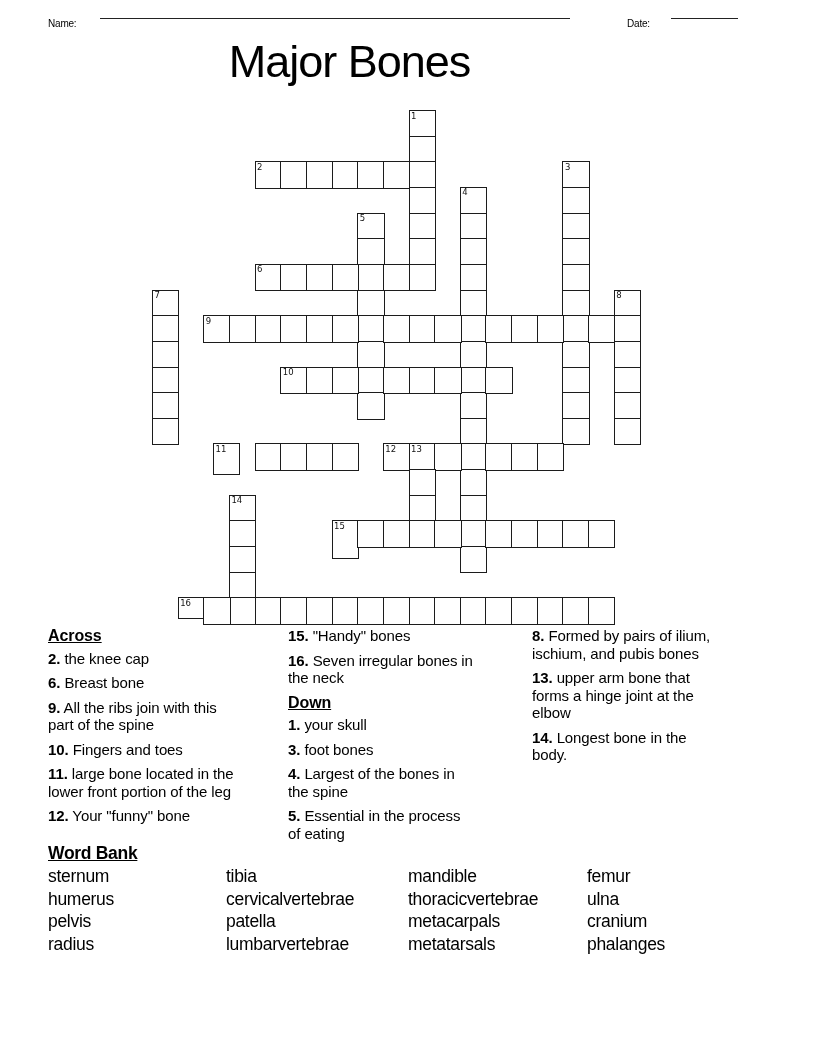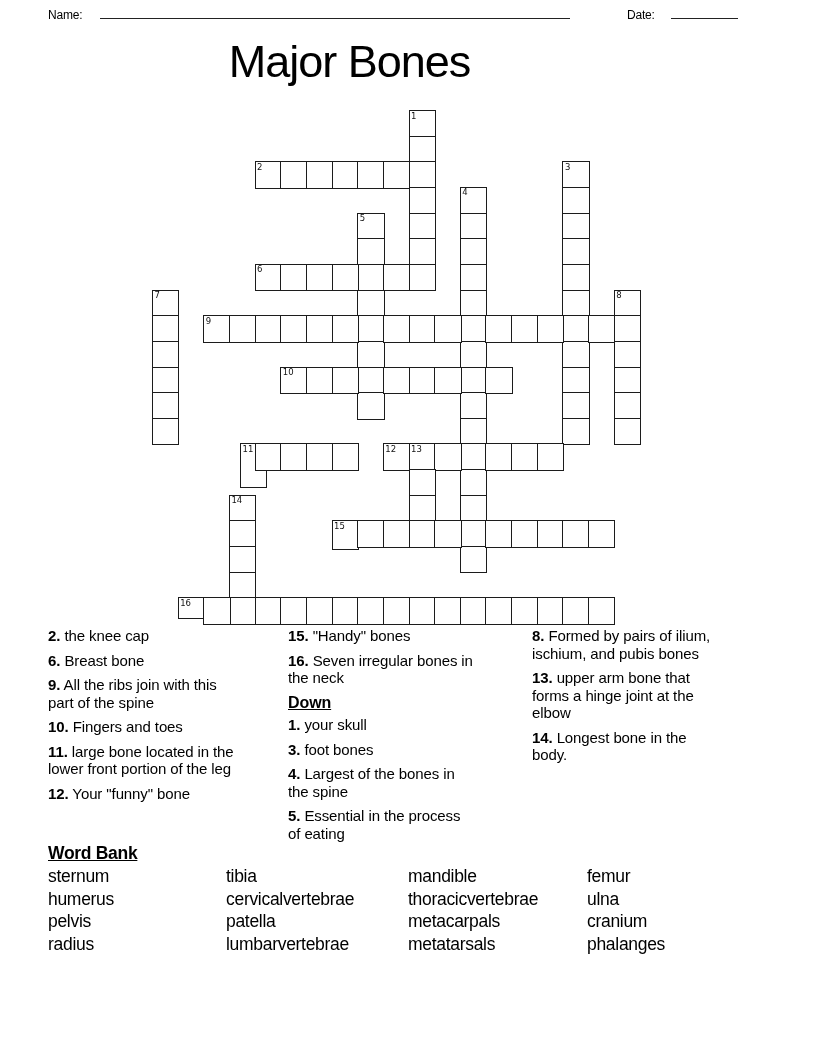--- a/index.html
+++ b/index.html
@@ -1,20 +1,20 @@
 <!DOCTYPE html>
 <html><head>
 <meta charset="utf-8">
 <style>
   html,body{margin:0;padding:0;background:#fff;}
   .page{position:relative;width:816px;height:1056px;background:#ffffff;
         font-family:"Liberation Sans",sans-serif;color:#000;overflow:hidden;}
 
   
-  .hdr-label{position:absolute;top:8px;font-size:12px;letter-spacing:-0.2px;}
+  .hdr-label{position:absolute;top:18px;font-size:10px;letter-spacing:-0.2px;}
   .name-label{left:48px;}
   .date-label{left:627px;}
   .blank{position:absolute;top:18px;height:0;border-bottom:1.4px solid #222;}
   .name-blank{left:100px;width:470px;}
   .date-blank{left:671px;width:67px;}
 
   
   .title{position:absolute;top:36px;left:0;width:699px;text-align:center;
          font-size:45px;font-weight:500;letter-spacing:-1px;}
 
@@ -154,21 +154,21 @@
       <div class="cell" style="left: 588.05px; top: 315.2px; width: 27.45px; height: 27.45px;"></div>
       <div class="cell" style="left: 280.25px; top: 366.5px; width: 27.45px; height: 27.45px;">
         <span class="n">10</span>
       </div>
       <div class="cell" style="left: 305.9px; top: 366.5px; width: 27.45px; height: 27.45px;"></div>
       <div class="cell" style="left: 331.55px; top: 366.5px; width: 27.45px; height: 27.45px;"></div>
       <div class="cell" style="left: 382.85px; top: 366.5px; width: 27.45px; height: 27.45px;"></div>
       <div class="cell" style="left: 408.5px; top: 366.5px; width: 27.45px; height: 27.45px;"></div>
       <div class="cell" style="left: 434.15px; top: 366.5px; width: 27.45px; height: 27.45px;"></div>
       <div class="cell" style="left: 485.45px; top: 366.5px; width: 27.45px; height: 27.45px;"></div>
-      <div class="cell" style="left: 240px; top: 443.45px; width: 27.45px; height: 45px;">
+      <div class="cell" style="left: 213px; top: 443.45px; width: 27.45px; height: 32px;">
         <span class="n">11</span>
       </div>
       <div class="cell" style="left: 254.6px; top: 443.45px; width: 27.45px; height: 27.45px;"></div>
       <div class="cell" style="left: 280.25px; top: 443.45px; width: 27.45px; height: 27.45px;"></div>
       <div class="cell" style="left: 305.9px; top: 443.45px; width: 27.45px; height: 27.45px;"></div>
       <div class="cell" style="left: 331.55px; top: 443.45px; width: 27.45px; height: 27.45px;"></div>
       <div class="cell" style="left: 382.85px; top: 443.45px; width: 27.45px; height: 27.45px;">
         <span class="n">12</span>
       </div>
       <div class="cell" style="left: 408.5px; top: 443.45px; width: 27.45px; height: 27.45px;">
@@ -181,21 +181,21 @@
       <div class="cell" style="left: 408.5px; top: 469.1px; width: 27.45px; height: 27.45px;"></div>
       <div class="cell" style="left: 408.5px; top: 494.75px; width: 27.45px; height: 27.45px;"></div>
       <div class="cell" style="left: 408.5px; top: 520.4px; width: 27.45px; height: 27.45px;"></div>
       <div class="cell" style="left: 228.95px; top: 494.75px; width: 27.45px; height: 27.45px;">
         <span class="n">14</span>
       </div>
       <div class="cell" style="left: 228.95px; top: 520.4px; width: 27.45px; height: 27.45px;"></div>
       <div class="cell" style="left: 228.95px; top: 546.05px; width: 27.45px; height: 27.45px;"></div>
       <div class="cell" style="left: 228.95px; top: 571.7px; width: 27.45px; height: 27.45px;"></div>
       <div class="cell" style="left: 228.95px; top: 597.35px; width: 27.45px; height: 27.45px;"></div>
-      <div class="cell" style="left: 331.55px; top: 520.4px; width: 27.45px; height: 30px;">
+      <div class="cell" style="left: 331.55px; top: 520.4px; width: 27.45px; height: 39px;">
         <span class="n">15</span>
       </div>
       <div class="cell" style="left: 357.2px; top: 520.4px; width: 27.45px; height: 27.45px;"></div>
       <div class="cell" style="left: 382.85px; top: 520.4px; width: 27.45px; height: 27.45px;"></div>
       <div class="cell" style="left: 434.15px; top: 520.4px; width: 27.45px; height: 27.45px;"></div>
       <div class="cell" style="left: 485.45px; top: 520.4px; width: 27.45px; height: 27.45px;"></div>
       <div class="cell" style="left: 511.1px; top: 520.4px; width: 27.45px; height: 27.45px;"></div>
       <div class="cell" style="left: 536.75px; top: 520.4px; width: 27.45px; height: 27.45px;"></div>
       <div class="cell" style="left: 562.4px; top: 520.4px; width: 27.45px; height: 27.45px;"></div>
       <div class="cell" style="left: 588.05px; top: 520.4px; width: 27.45px; height: 27.45px;"></div>
@@ -214,20 +214,21 @@
       <div class="cell" style="left: 459.8px; top: 597.35px; width: 27.45px; height: 27.45px;"></div>
       <div class="cell" style="left: 485.45px; top: 597.35px; width: 27.45px; height: 27.45px;"></div>
       <div class="cell" style="left: 511.1px; top: 597.35px; width: 27.45px; height: 27.45px;"></div>
       <div class="cell" style="left: 536.75px; top: 597.35px; width: 27.45px; height: 27.45px;"></div>
       <div class="cell" style="left: 562.4px; top: 597.35px; width: 27.45px; height: 27.45px;"></div>
       <div class="cell" style="left: 588.05px; top: 597.35px; width: 27.45px; height: 27.45px;"></div>
     </div>
 
   <div id="clues">
       <div class="clue-col c0">
+        <div class="cl-header">Across</div>
         <div class="clue"><span class="num">2.</span> the knee cap</div>
         <div class="clue"><span class="num">6.</span> Breast bone</div>
         <div class="clue"><span class="num">9.</span> All the ribs join with this
 part of the spine</div>
         <div class="clue"><span class="num">10.</span> Fingers and toes</div>
         <div class="clue"><span class="num">11.</span> large bone located in the
 lower front portion of the leg</div>
         <div class="clue"><span class="num">12.</span> Your "funny" bone</div>
       </div>
       <div class="clue-col c1">

